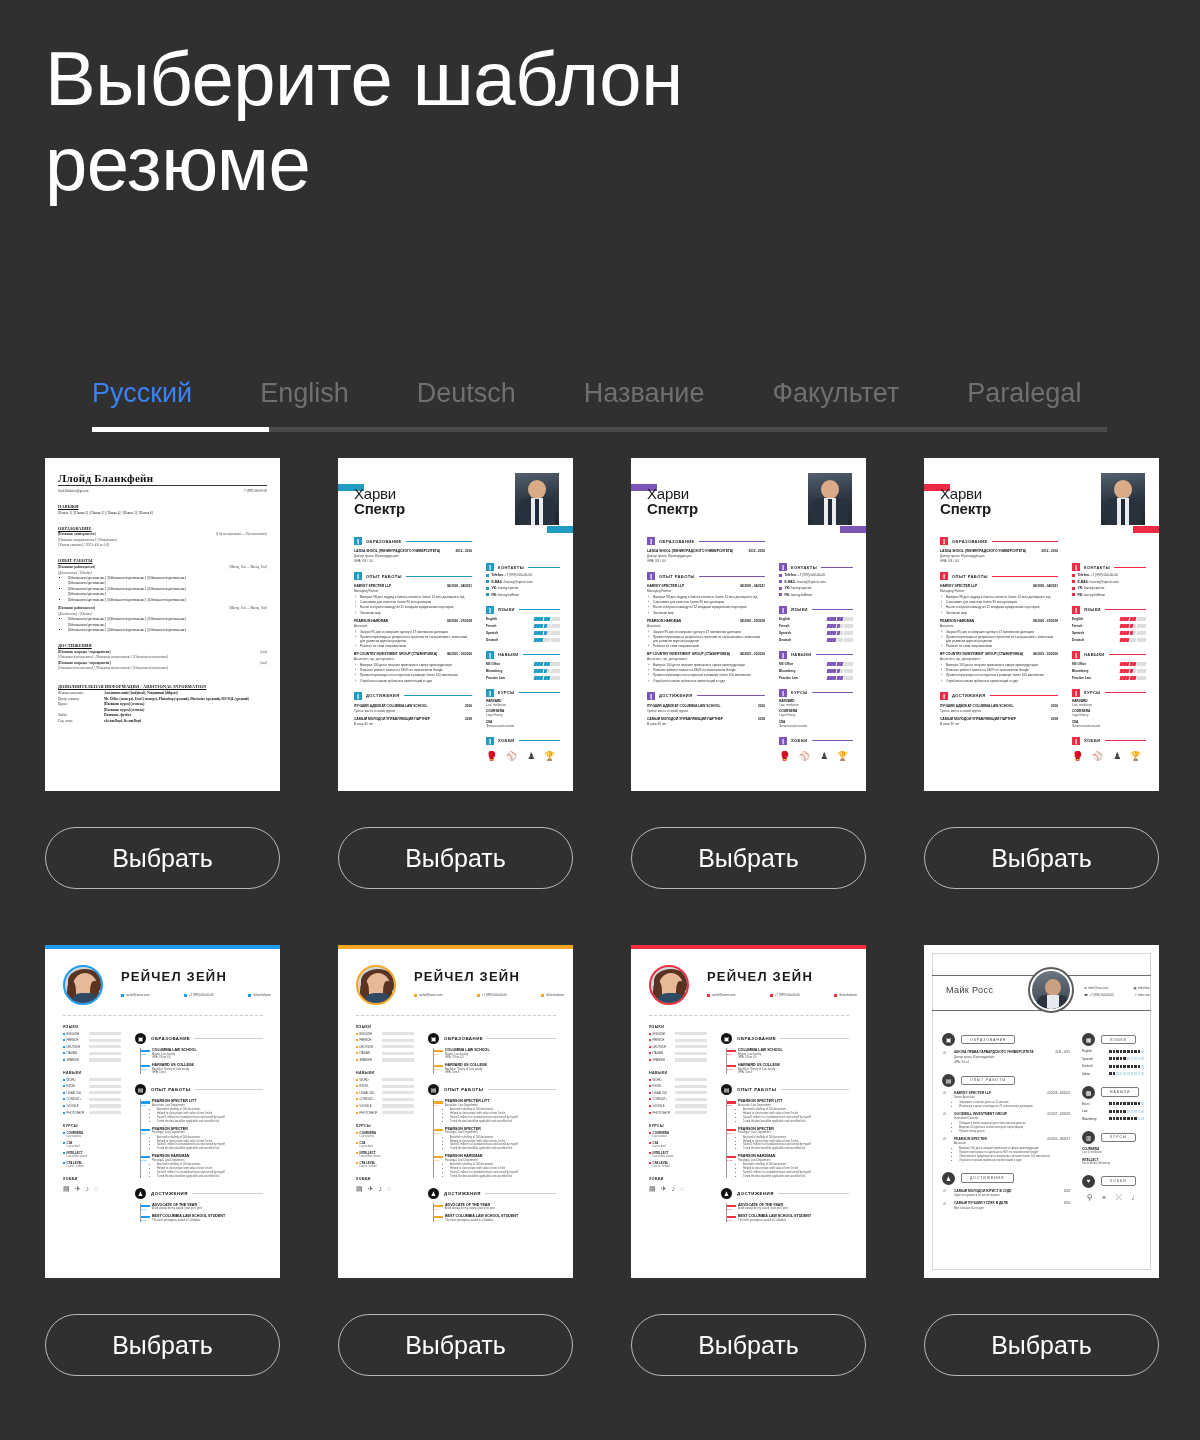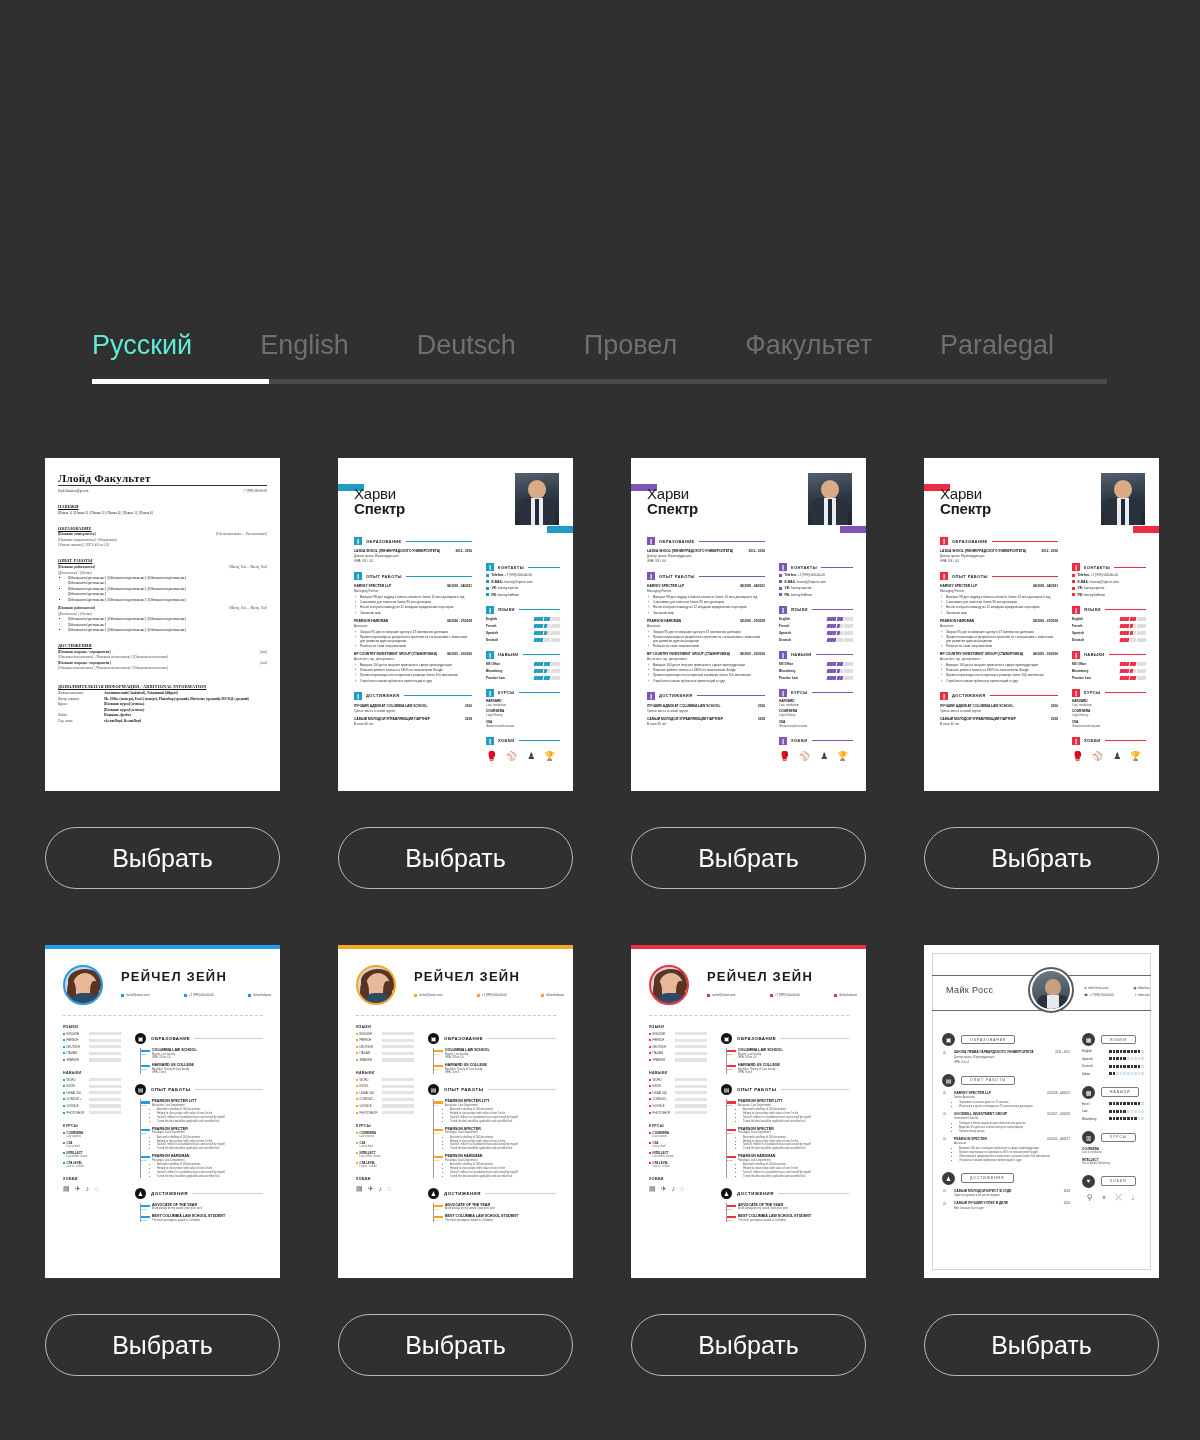--- a/index.html
+++ b/index.html
@@ -28,21 +28,21 @@
     color: #6f6f6f;
     font-size: 27px;
     font-weight: 400;
     padding: 0 0 18px 0;
     margin-right: 68px;
     white-space: nowrap;
     cursor: pointer;
     background: none; border: none;
     font-family: "Liberation Sans", sans-serif;
   }
-  .tab.active { color: #5eead4; }
+  .tab.active { color: #3b82f6; margin-top: 48px; }
   .tab-rail {
     position: relative; height: 5px; background: #4a4a4a; width: 1015px;
   }
   .tab-rail .active-bar {
     position: absolute; left: 0; top: 0; height: 5px; width: 177px; background: #ffffff;
   }
 
   
   .grid {
     position: absolute; left: 45px; top: 458px;
@@ -230,41 +230,42 @@
   .mr .lng .bars i { display:block; width:2.6px; height:3px; }
   .mr .ctxt .a { font-size:3px; font-weight:700; color:#222; margin-top:3.4px; }
   .mr .ctxt .b { font-size:2.7px; color:#666; }
   .mr .hobs { display:flex; justify-content:space-around; margin-top:5px; font-size:8px; color:#666; }
 </style>
 </head>
 <body>
 
 <div class="page">
 
+  <h1 class="page-title">Выберите шаблон резюме</h1>
 
   <div class="tabs-wrap">
     <div class="tabs">
       <button class="tab active">Русский</button>
       <button class="tab">English</button>
       <button class="tab">Deutsch</button>
-      <button class="tab">Провел</button>
+      <button class="tab">Название</button>
       <button class="tab">Факультет</button>
       <button class="tab">Paralegal</button>
     </div>
     <div class="tab-rail">
       <div class="active-bar"></div>
     </div>
   </div>
 
   <div class="grid">
 
     <div class="cell">
       <div class="thumb">
         <div class="t1">
-          <div class="nm">Ллойд Факультет</div>
+          <div class="nm">Ллойд Бланкфейн</div>
           <div class="rule"></div>
           <div class="contact">
             <span>lloyd.blankfein@gs.com</span>
             <span>+7 (999) 000-00-00</span>
           </div>
 
           <div class="sec">НАВЫКИ</div>
           <div class="ln">[Навык 1] | [Навык 2] | [Навык 3] | [Навык 4] | [Навык 5] | [Навык 6]</div>
 
           <div class="sec">ОБРАЗОВАНИЕ</div>

